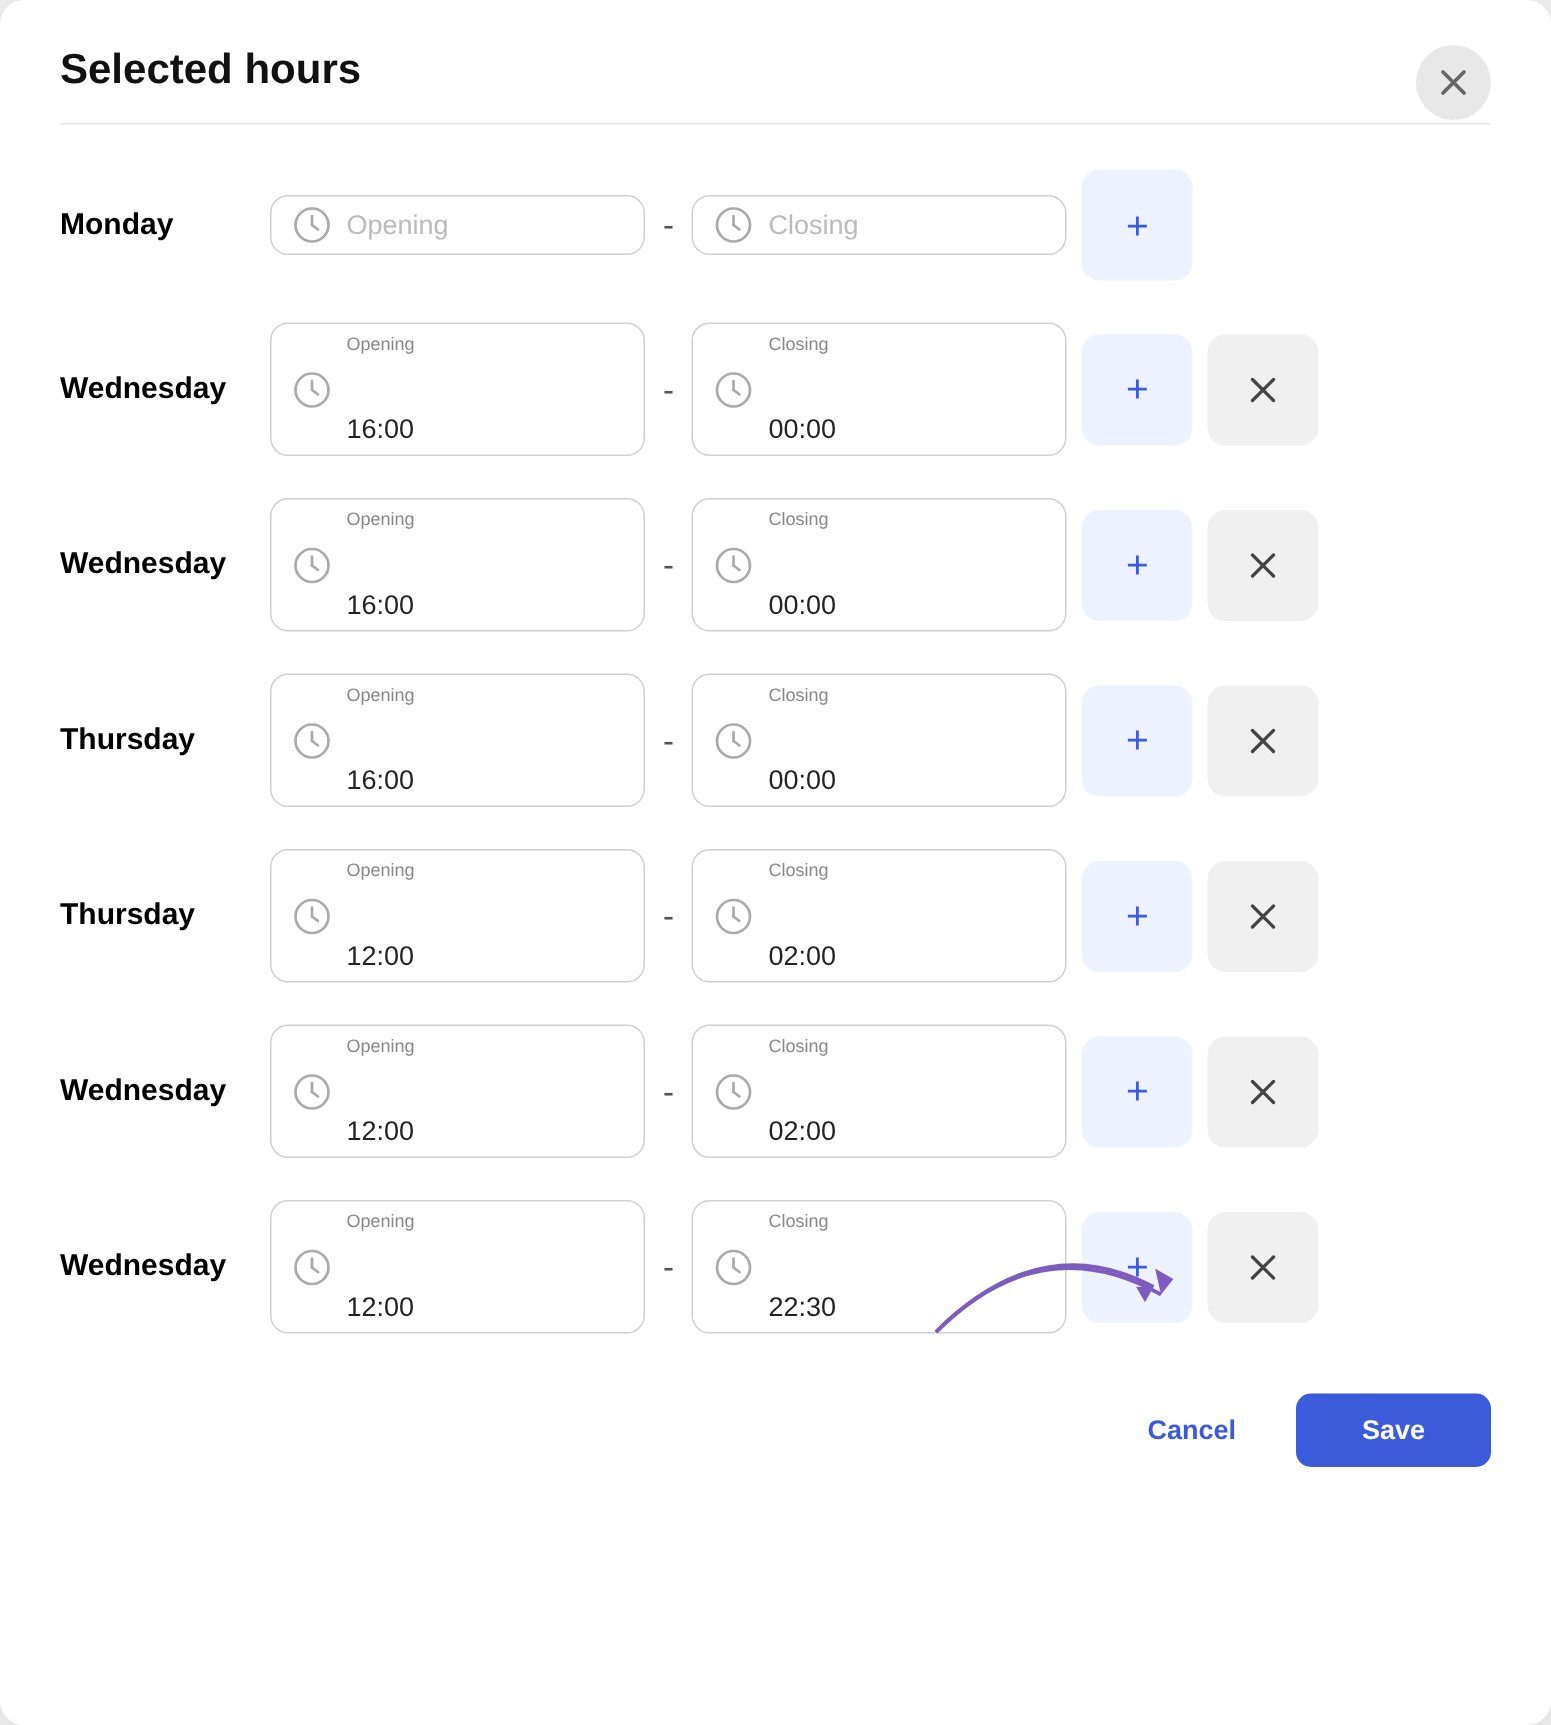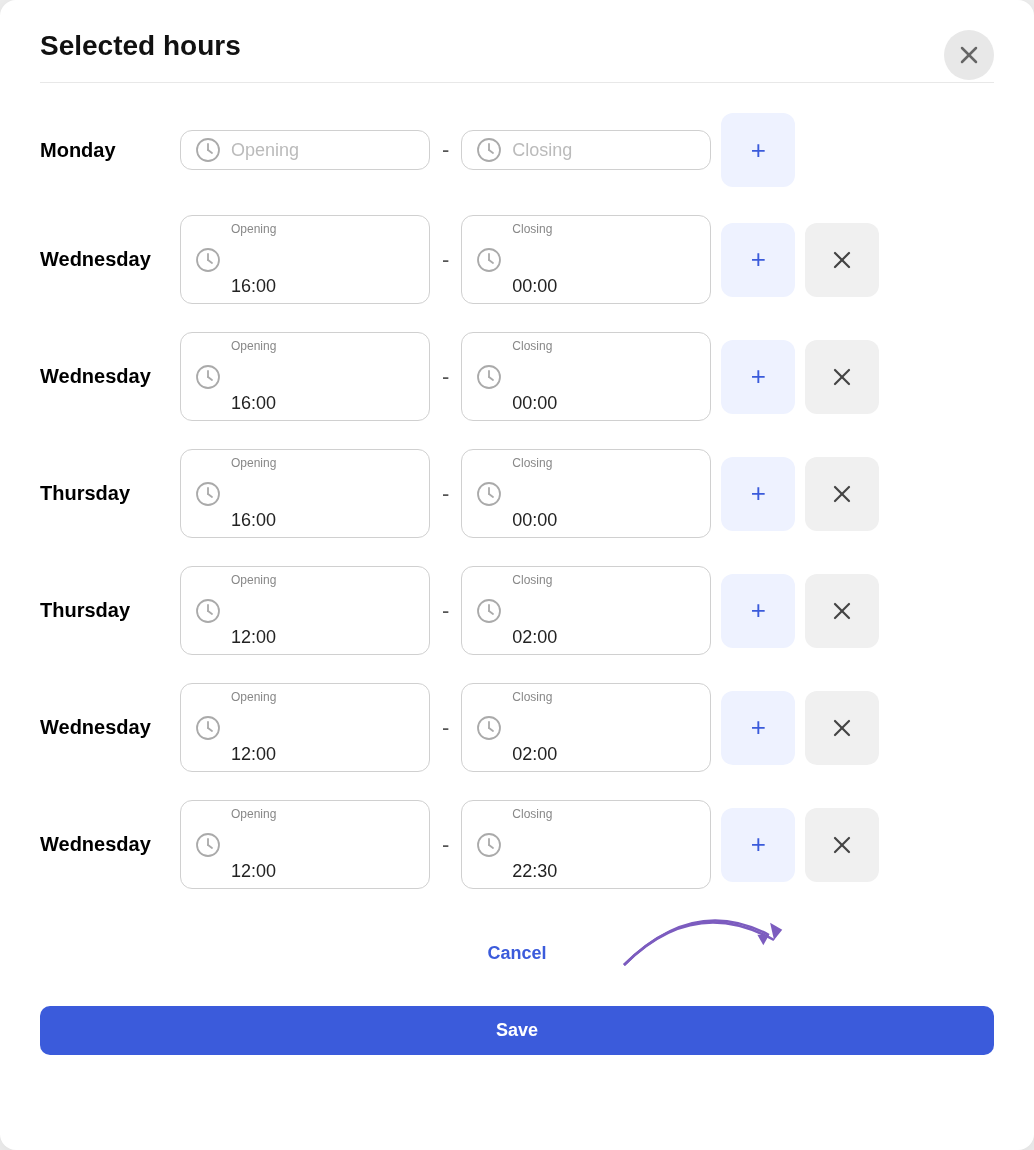--- a/index.html
+++ b/index.html
@@ -141,43 +141,43 @@
       justify-content: center;
       font-size: 22px;
       color: #555;
       font-weight: 400;
       flex-shrink: 0;
     }
 
     .footer {
       display: flex;
       justify-content: flex-end;
-      gap: 28px;
+      align-items: center;
+      gap: 16px;
       margin-top: 30px;
       position: relative;
-      flex-direction: column;
     }
     .cancel-btn {
       background: transparent;
       border: none;
       cursor: pointer;
       font-size: 18px;
       font-weight: 600;
       color: #3b5bdb;
       padding: 14px 24px;
       border-radius: 10px;
     }
     .save-btn {
       background: #3b5bdb;
       border: none;
       cursor: pointer;
       font-size: 18px;
       font-weight: 600;
       color: #fff;
-      padding: 14px 32px;
+      padding: 14px 44px;
       border-radius: 10px;
     }
 
     .footer-area {
       position: relative;
       margin-top: 20px;
     }
     .arrow-svg {
       position: absolute;
       right: 200px;

